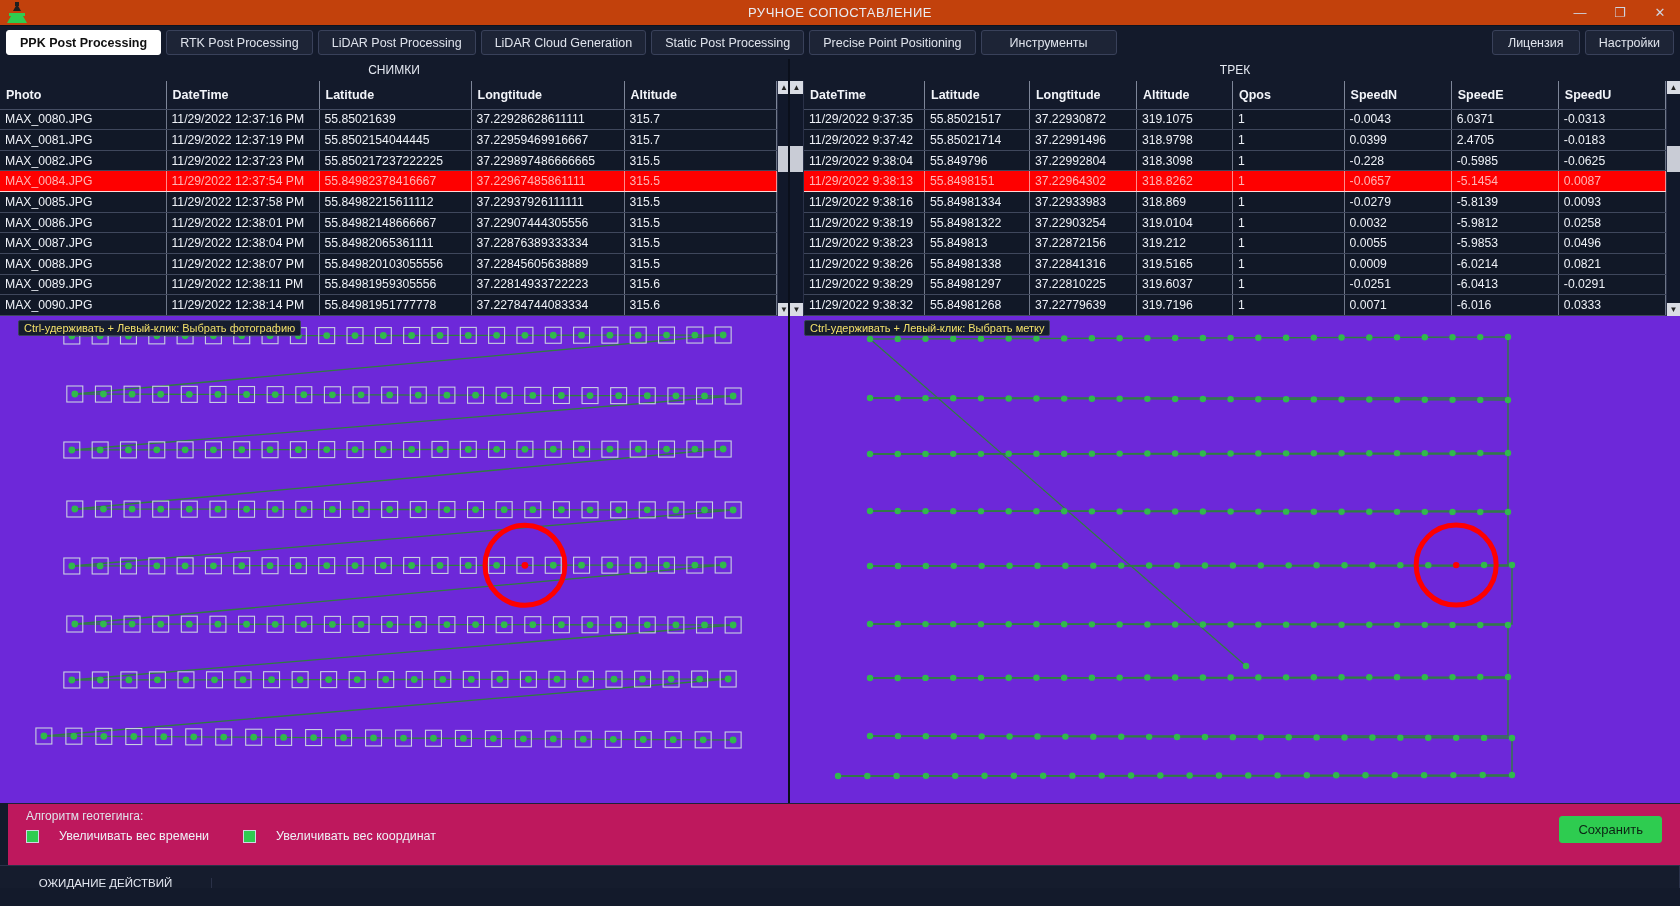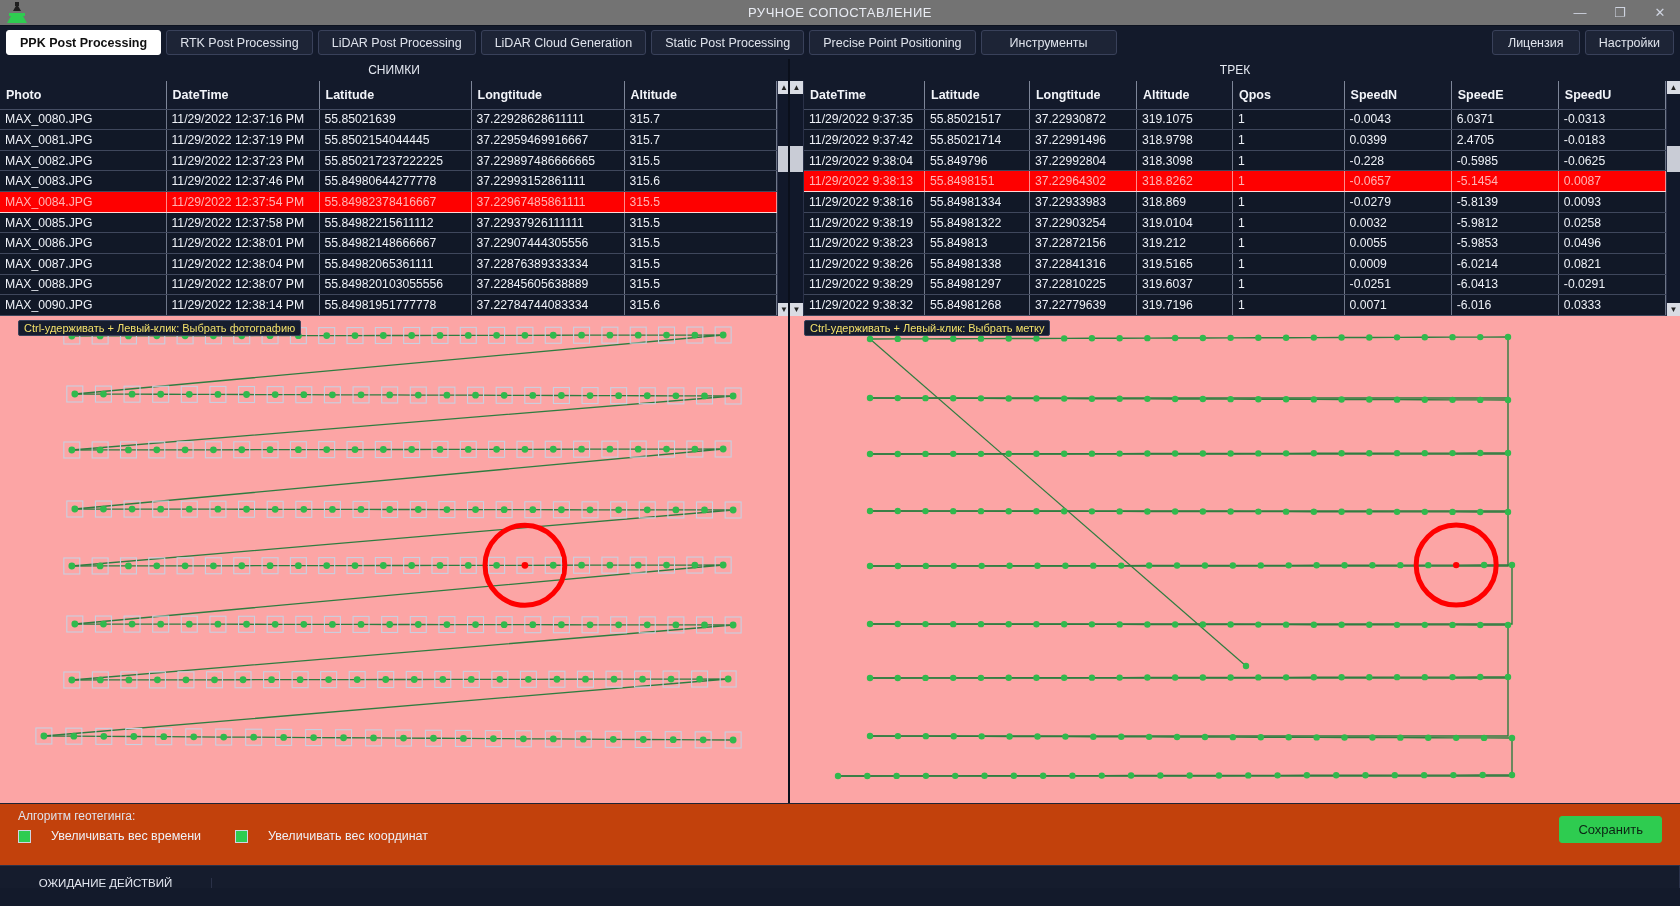--- a/index.html
+++ b/index.html
@@ -6,21 +6,21 @@
   html, body {
     width: 1680px; height: 906px;
     background: #131a2b;
     font-family: "Liberation Sans", sans-serif;
     color: #e8eaf0;
     overflow: hidden;
   }
 
   
   .titlebar {
-    height: 26px; background: #737373;
+    height: 26px; background: #c2410c;
     display: flex; align-items: center; position: relative;
     border-bottom: 1px solid #0d1320;
   }
   .app-logo { width: 26px; height: 22px; margin-left: 4px; flex: 0 0 auto; }
   .title-text {
     position: absolute; left: 0; right: 0; text-align: center;
     font-size: 13px; letter-spacing: .5px; color: #e9ecf3;
   }
   .win-btns { margin-left: auto; display: flex; z-index: 2; }
   .win-btn {
@@ -85,35 +85,35 @@
     border-left: 1px solid #2a3148;
   }
   .sb-arrow {
     width: 13px; height: 13px; background: #d9dce4; color: #222;
     font-size: 8px; line-height: 13px; text-align: center;
   }
   .sb-track { flex: 1 1 auto; width: 13px; background: #11182a; position: relative; }
   .sb-thumb { position: absolute; left: 0; width: 13px; background: #c9ccd6; }
 
   
-  .graphs { display: flex; height: 487px; background: #fca5a5; position: relative; justify-content: flex-end; }
+  .graphs { display: flex; height: 487px; background: #6d28d9; position: relative; justify-content: flex-end; }
   .graph { position: relative; overflow: hidden; }
   .graph.left { width: 790px; border-right: 2px solid #0a0f1b; }
   .graph.right { width: 890px; }
   .hint {
     position: absolute; top: 4px; left: 18px; z-index: 5;
     font-size: 11px; color: #f2e06a;
     background: #161d2e; border: 1px solid #39415a;
     padding: 1px 5px; border-radius: 2px; white-space: nowrap;
   }
   .graph.right .hint { left: 14px; }
   svg.plot { display: block; width: 100%; height: 100%; }
 
   
-  .bottom { height: 62px; background: #c2410c; position: relative; border-top: 1px solid #1d2436; }
+  .bottom { height: 62px; background: #be185d; position: relative; border-top: 1px solid #1d2436; margin-left: 8px; }
   .algo-label { position: absolute; left: 18px; top: 5px; font-size: 12px; color: #dfe3ec; }
   .cbrow { position: absolute; left: 18px; top: 25px; display: flex; gap: 34px; }
   .cb { display: flex; align-items: center; gap: 20px; font-size: 12.5px; color: #eef1f7; }
   .cbbox {
     width: 13px; height: 13px; background: #2ecc50;
     border: 1px solid #cfd6e2; flex: 0 0 auto;
   }
   .save-btn {
     position: absolute; right: 18px; top: 12px;
     background: #2ecc50; color: #0c2414; font-size: 13px;
@@ -201,27 +201,20 @@
               <td>37.22959469916667</td>
               <td>315.7</td>
             </tr>
             <tr>
               <td>MAX_0082.JPG</td>
               <td>11/29/2022 12:37:23 PM</td>
               <td>55.850217237222225</td>
               <td>37.229897486666665</td>
               <td>315.5</td>
             </tr>
-            <tr>
-              <td>MAX_0083.JPG</td>
-              <td>11/29/2022 12:37:46 PM</td>
-              <td>55.84980644277778</td>
-              <td>37.22993152861111</td>
-              <td>315.6</td>
-            </tr>
             <tr class="sel">
               <td>MAX_0084.JPG</td>
               <td>11/29/2022 12:37:54 PM</td>
               <td>55.84982378416667</td>
               <td>37.22967485861111</td>
               <td>315.5</td>
             </tr>
             <tr>
               <td>MAX_0085.JPG</td>
               <td>11/29/2022 12:37:58 PM</td>
@@ -242,20 +235,27 @@
               <td>55.84982065361111</td>
               <td>37.22876389333334</td>
               <td>315.5</td>
             </tr>
             <tr>
               <td>MAX_0088.JPG</td>
               <td>11/29/2022 12:38:07 PM</td>
               <td>55.849820103055556</td>
               <td>37.22845605638889</td>
               <td>315.5</td>
+            </tr>
+            <tr>
+              <td>MAX_0089.JPG</td>
+              <td>11/29/2022 12:38:11 PM</td>
+              <td>55.84981959305556</td>
+              <td>37.22814933722223</td>
+              <td>315.6</td>
             </tr>
             <tr>
               <td>MAX_0090.JPG</td>
               <td>11/29/2022 12:38:14 PM</td>
               <td>55.84981951777778</td>
               <td>37.22784744083334</td>
               <td>315.6</td>
             </tr>
           </tbody>
       </table>

